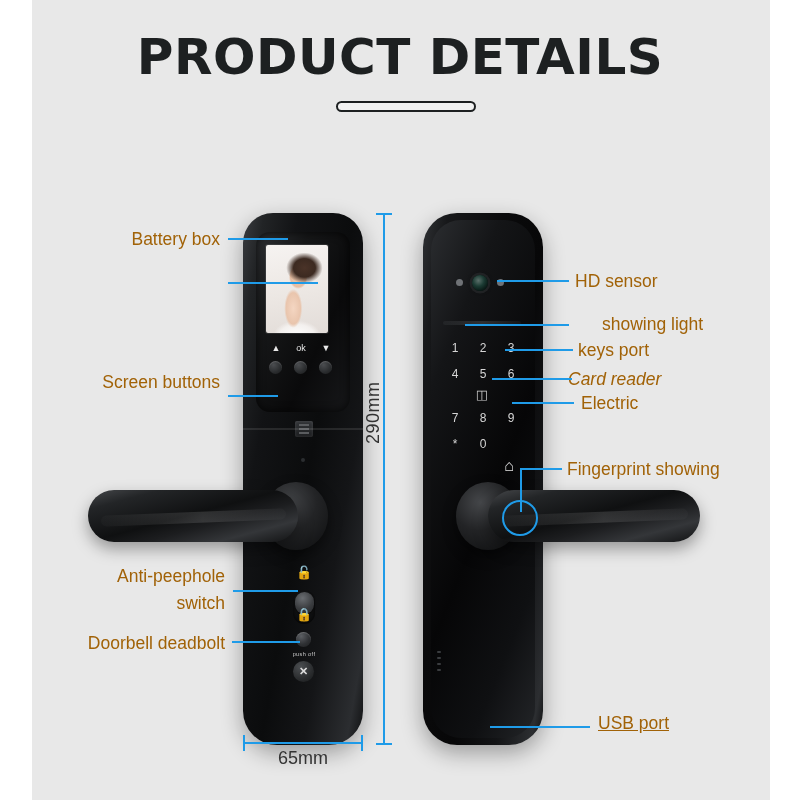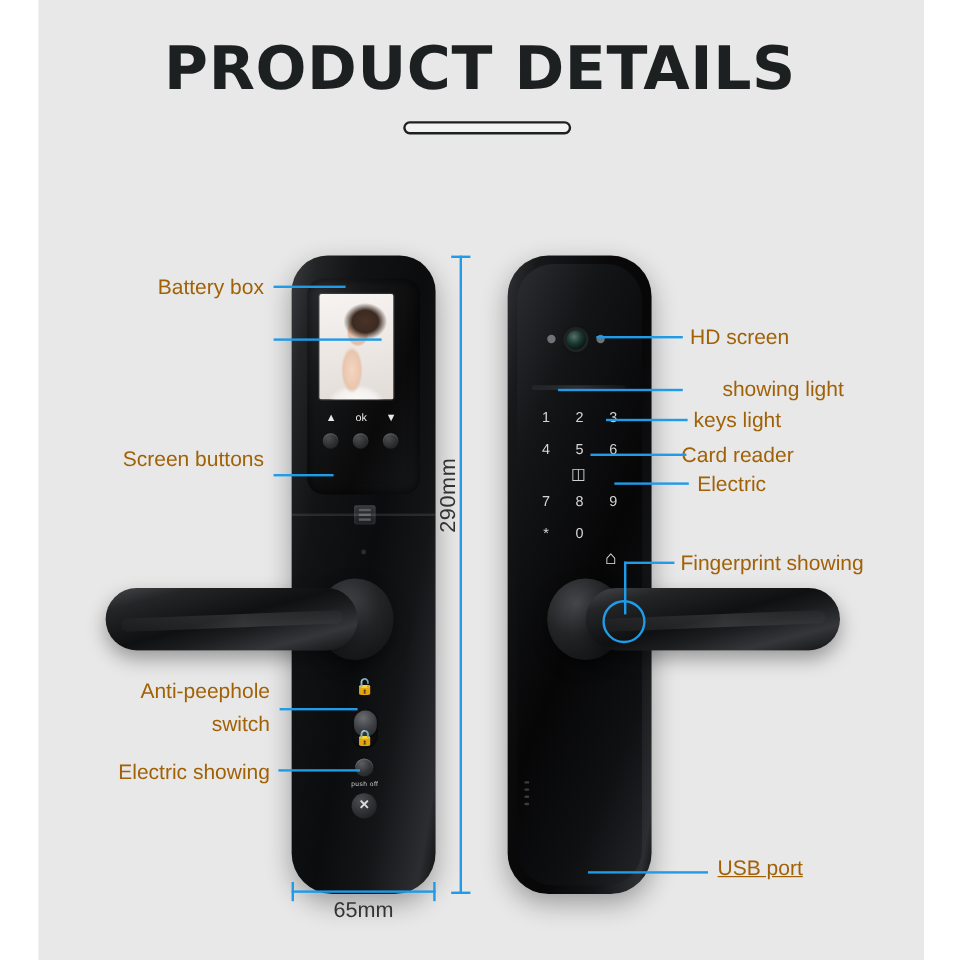--- a/index.html
+++ b/index.html
@@ -449,33 +449,33 @@
 
   <div class="leader" style="left:228px;top:282px;width:90px;"></div>
 
   <div class="label right" style="left:50px;top:371px;width:170px;">Screen buttons</div>
   <div class="leader" style="left:228px;top:395px;width:50px;"></div>
 
   <div class="label right" style="left:70px;top:565px;width:155px;">Anti-peephole</div>
   <div class="label right" style="left:70px;top:592px;width:155px;">switch</div>
   <div class="leader" style="left:233px;top:590px;width:65px;"></div>
 
-  <div class="label right" style="left:45px;top:632px;width:180px;">Electric showing</div>
+  <div class="label right" style="left:45px;top:632px;width:180px;">Doorbell deadbolt</div>
   <div class="leader" style="left:232px;top:641px;width:68px;"></div>
 
-  <div class="label" style="left:575px;top:270px;width:200px;">HD screen</div>
+  <div class="label" style="left:575px;top:270px;width:200px;">HD sensor</div>
   <div class="leader" style="left:497px;top:280px;width:72px;"></div>
 
   <div class="label" style="left:602px;top:313px;width:200px;">showing light</div>
   <div class="leader" style="left:465px;top:324px;width:104px;"></div>
 
-  <div class="label" style="left:578px;top:339px;width:200px;">keys light</div>
+  <div class="label" style="left:578px;top:339px;width:200px;">keys port</div>
   <div class="leader" style="left:505px;top:349px;width:68px;"></div>
 
-  <div class="label" style="left:568px;top:368px;width:200px;">Card reader</div>
+  <div class="label" style="left:568px;top:368px;width:200px;font-style:italic;">Card reader</div>
   <div class="leader" style="left:492px;top:378px;width:80px;"></div>
 
   <div class="label" style="left:581px;top:392px;width:200px;">Electric</div>
   <div class="leader" style="left:512px;top:402px;width:62px;"></div>
 
   <div class="label" style="left:567px;top:458px;width:230px;">Fingerprint showing</div>
   <div class="leader" style="left:520px;top:468px;width:42px;"></div>
   <div class="leader-v" style="left:520px;top:468px;height:44px;"></div>
 
   <div class="label" style="left:598px;top:712px;width:180px;text-decoration:underline;">USB port</div>

